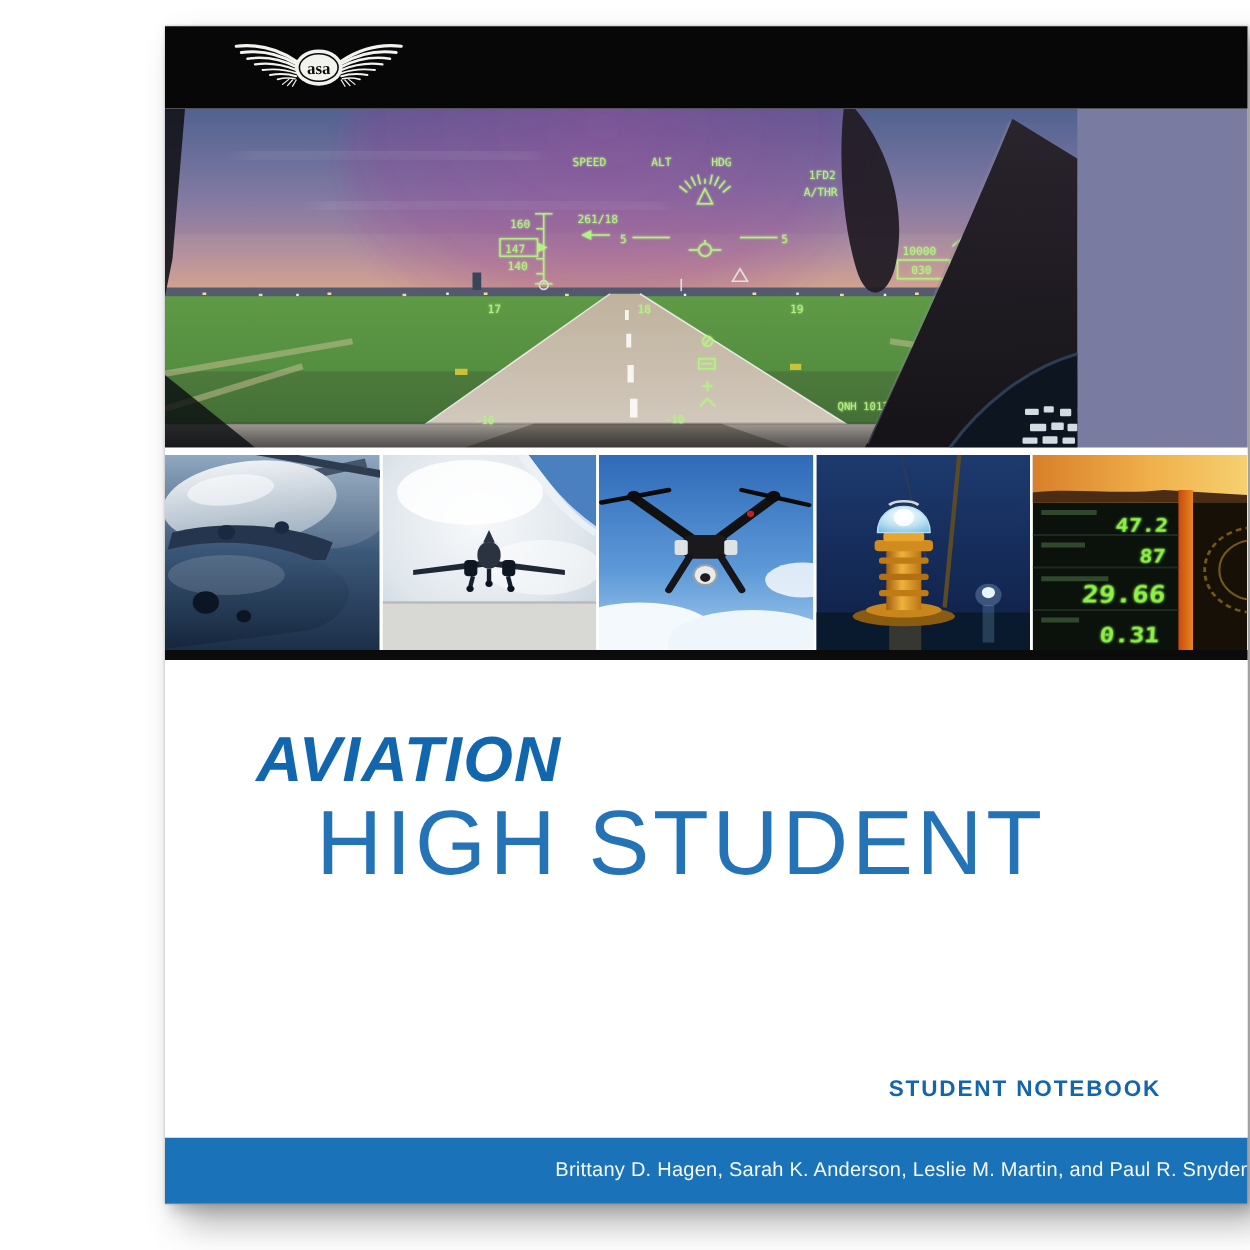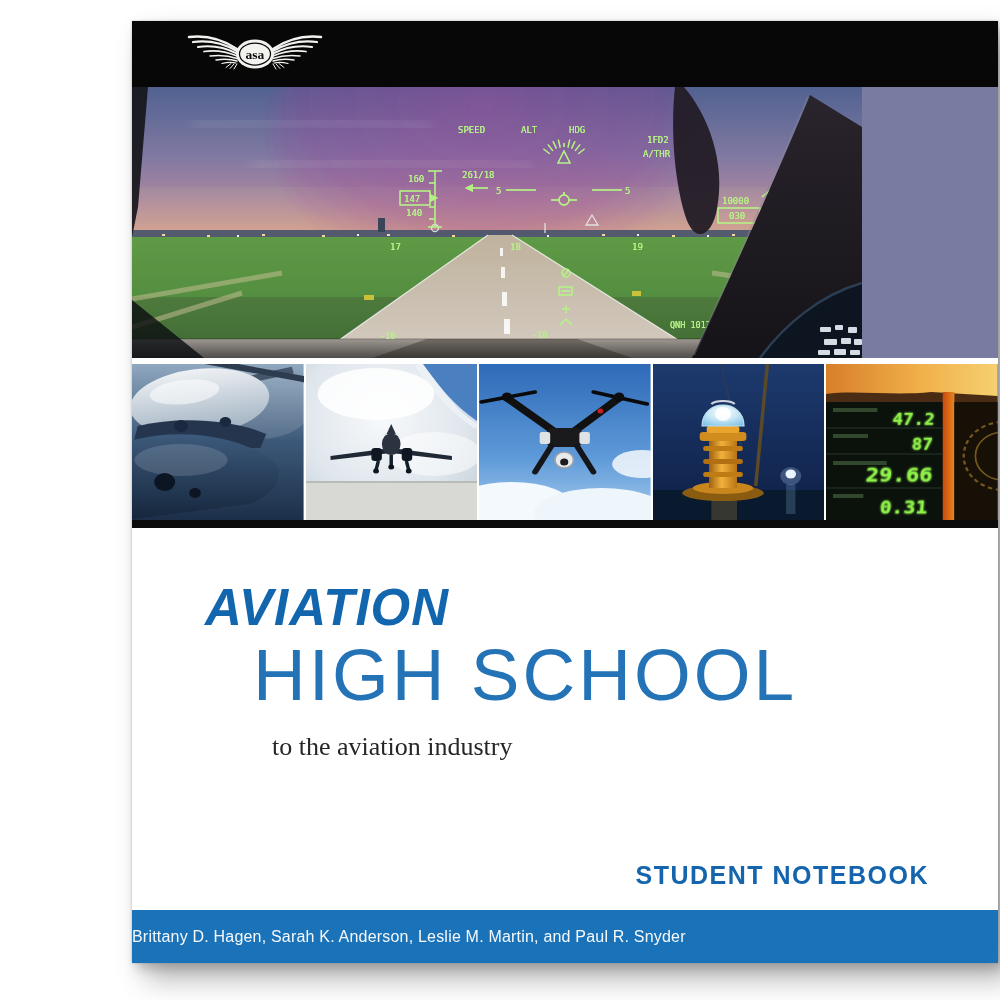--- a/index.html
+++ b/index.html
@@ -17,23 +17,23 @@
   .strip .panel{flex:1 1 0;overflow:hidden;position:relative;}
   .strip svg{display:block;width:100%;height:100%;}
   .stripbar{height:8px;background:#0b0b0b;flex:none;}
   .body{flex:1 1 auto;position:relative;background:#fff;}
   .t1{position:absolute;left:73px;top:54px;font-size:51px;font-weight:bold;letter-spacing:1px;
       line-height:1;color:#1266ae;font-style:italic;}
   .t2{position:absolute;left:121px;top:110px;font-size:73px;font-weight:300;letter-spacing:3px;
       line-height:1;color:#2473b6;}
   .sub{position:absolute;left:140px;top:204px;font-family:"Liberation Serif",serif;
        font-size:26px;line-height:29px;color:#262626;}
-  .edition{position:absolute;right:69px;top:333px;font-size:25px;font-weight:bold;
+  .edition{position:absolute;right:69px;top:333px;font-size:18px;font-weight:bold;
            letter-spacing:1.5px;color:#1465ad;}
-  .ftr{height:53px;background:#1a72b8;flex:none;display:flex;align-items:center;justify-content:flex-start;}
+  .ftr{height:53px;background:#1a72b8;flex:none;display:flex;align-items:center;justify-content:flex-end;}
   .ftr span{color:rgba(255,255,255,.96);font-size:16px;letter-spacing:.2px;}
   .hudtxt{font-family:"DejaVu Sans Mono",monospace;}
 </style>
 </head>
 <body>
 
 <div class="page">
   <div class="cover">
 
     <div class="hdr">
@@ -476,23 +476,22 @@
             <text x="97" y="150" font-size="17">0.31</text>
           </g>
         </svg>
       </div>
     </div>
 
     <div class="stripbar"></div>
 
     <div class="body">
       <div class="t1">AVIATION</div>
-      <div class="t2">HIGH SCHOOL</div>
+      <div class="t2">HIGH STUDENT</div>
       <div class="sub">
-        <div>to the aviation industry</div>
       </div>
       <div class="edition">STUDENT NOTEBOOK</div>
     </div>
 
     <div class="ftr">
       <span>Brittany D. Hagen, Sarah K. Anderson, Leslie M. Martin, and Paul R. Snyder</span>
     </div>
   </div>
 </div>
 

